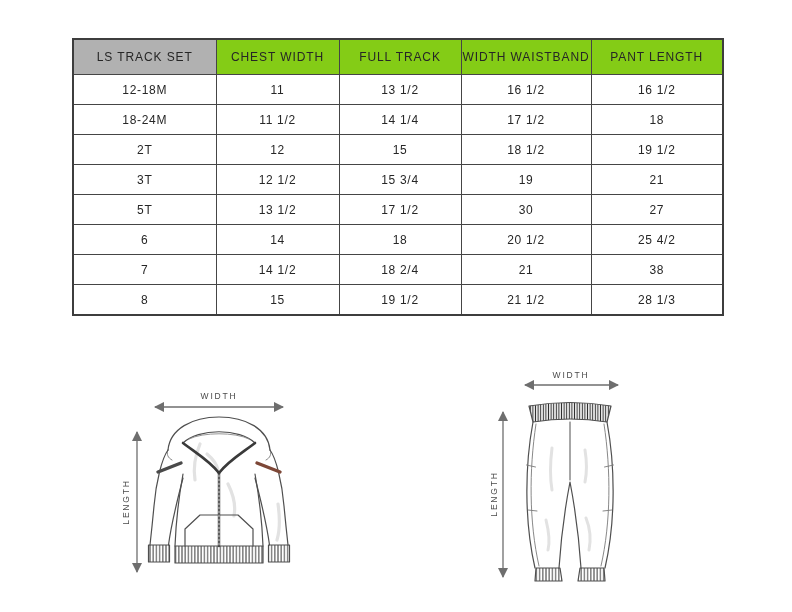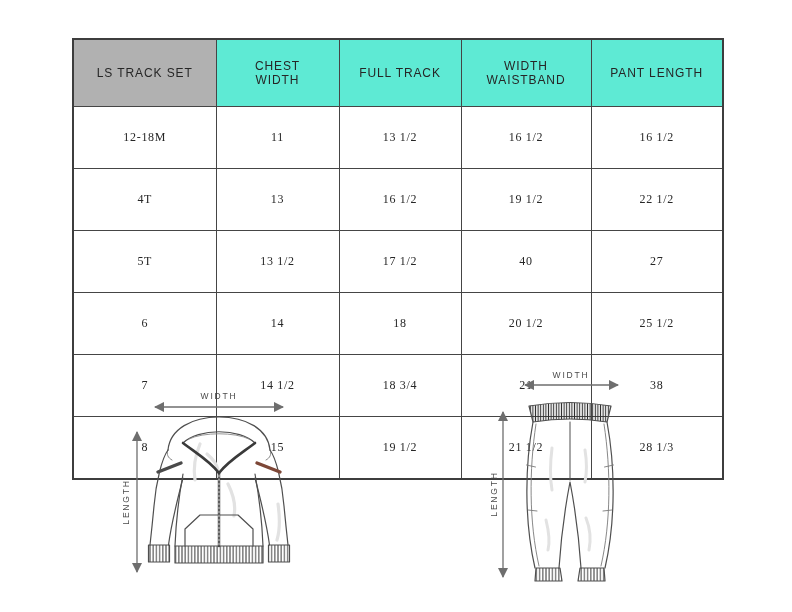--- a/index.html
+++ b/index.html
@@ -9,28 +9,28 @@
   }
   table.size-chart{
     position:absolute;left:72px;top:38px;width:650px;
     border-collapse:collapse;table-layout:fixed;
     border:2px solid #3d3d3d;
   }
   table.size-chart th,table.size-chart td{
     border:1.5px solid #454545;
     text-align:center;vertical-align:middle;
     font-size:12px;letter-spacing:0.7px;
-    padding:16px;
+    padding:0;
     background:#ffffff;
     font-weight:400;
     color:#262626;
   }
-  table.size-chart th{height:34px;background:#5eead4;letter-spacing:0.9px;}
+  table.size-chart th{height:34px;background:#84cc16;letter-spacing:0.9px;}
   table.size-chart th.corner{background:#b1b1b1;}
-  table.size-chart td{height:29px;font-family:Liberation Serif, serif;}
+  table.size-chart td{height:29px;}
   .diagram{position:absolute;}
   .diagram text{
     font-family:"Liberation Sans",sans-serif;
     font-size:8.5px;letter-spacing:1.8px;fill:#4a4a4a;
   }
 </style>
 </head>
 <body>
 
 <div class="canvas">
@@ -54,44 +54,58 @@
     </thead>
     <tbody>
         <tr>
           <td>12-18M</td>
           <td>11</td>
           <td>13 1/2</td>
           <td>16 1/2</td>
           <td>16 1/2</td>
         </tr>
         <tr>
-          <td>4T</td>
-          <td>13</td>
-          <td>16 1/2</td>
+          <td>18-24M</td>
+          <td>11 1/2</td>
+          <td>14 1/4</td>
+          <td>17 1/2</td>
+          <td>18</td>
+        </tr>
+        <tr>
+          <td>2T</td>
+          <td>12</td>
+          <td>15</td>
+          <td>18 1/2</td>
           <td>19 1/2</td>
-          <td>22 1/2</td>
+        </tr>
+        <tr>
+          <td>3T</td>
+          <td>12 1/2</td>
+          <td>15 3/4</td>
+          <td>19</td>
+          <td>21</td>
         </tr>
         <tr>
           <td>5T</td>
           <td>13 1/2</td>
           <td>17 1/2</td>
-          <td>40</td>
+          <td>30</td>
           <td>27</td>
         </tr>
         <tr>
           <td>6</td>
           <td>14</td>
           <td>18</td>
           <td>20 1/2</td>
-          <td>25 1/2</td>
+          <td>25 4/2</td>
         </tr>
         <tr>
           <td>7</td>
           <td>14 1/2</td>
-          <td>18 3/4</td>
+          <td>18 2/4</td>
           <td>21</td>
           <td>38</td>
         </tr>
         <tr>
           <td>8</td>
           <td>15</td>
           <td>19 1/2</td>
           <td>21 1/2</td>
           <td>28 1/3</td>
         </tr>

